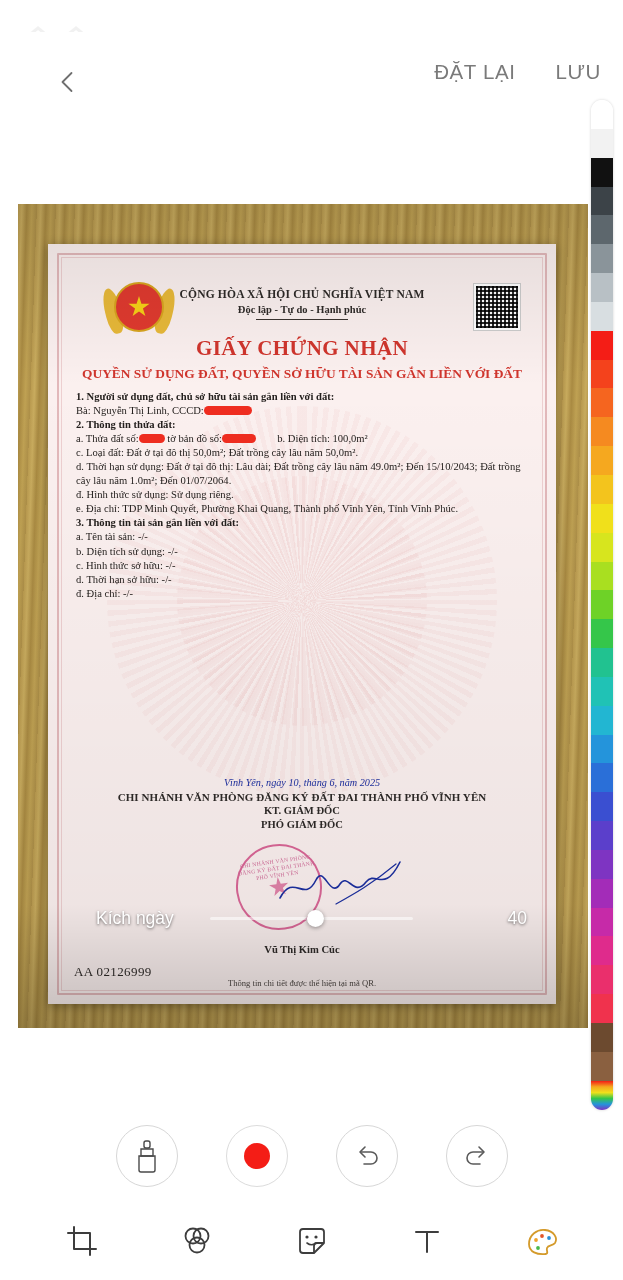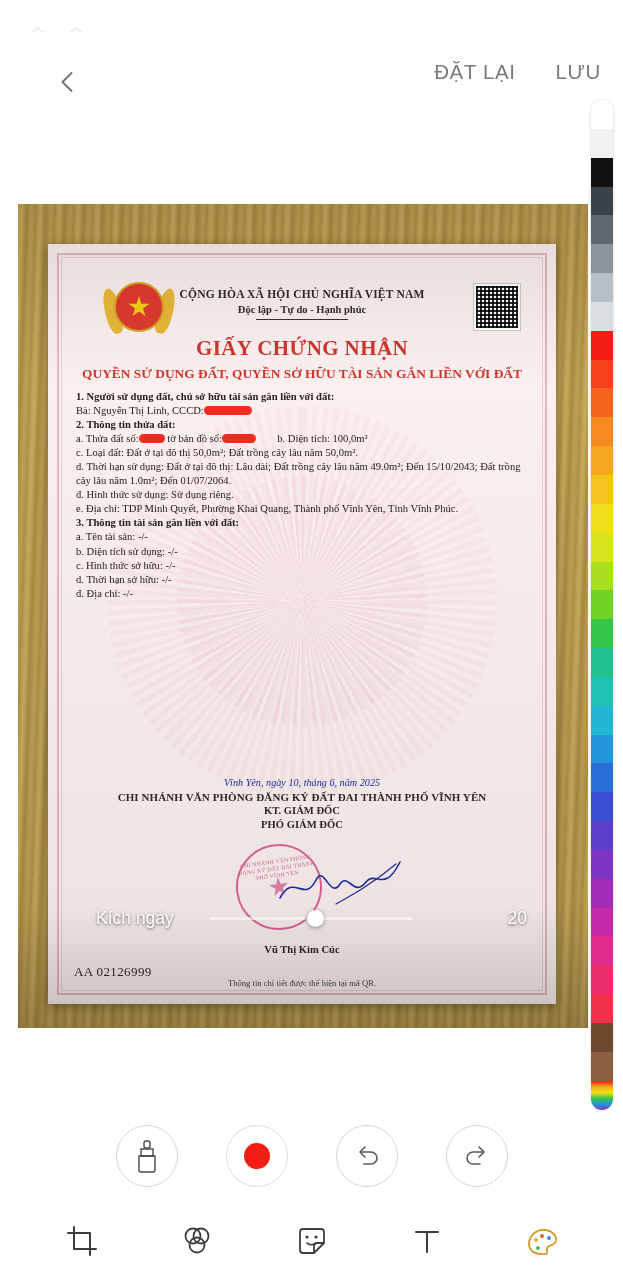--- a/index.html
+++ b/index.html
@@ -523,21 +523,21 @@
         <div class="cert-foot">Thông tin chi tiết được thể hiện tại mã QR.</div>
       </div>
     </div>
   </div>
 
   <div class="size-row">
     <div class="size-label">Kích ngày</div>
     <div class="slider">
       <div class="slider-knob" style="left: 48%;"></div>
     </div>
-    <div class="size-value">20</div>
+    <div class="size-value">40</div>
   </div>
 
   <div class="colorstrip" id="colorstrip">
       <div class="sw" style="height: 28.8571px; background: rgb(255, 255, 255);"></div>
       <div class="sw" style="height: 28.8571px; background: rgb(242, 242, 242);"></div>
       <div class="sw" style="height: 28.8571px; background: rgb(17, 17, 17);"></div>
       <div class="sw" style="height: 28.8571px; background: rgb(60, 67, 72);"></div>
       <div class="sw" style="height: 28.8571px; background: rgb(93, 103, 109);"></div>
       <div class="sw" style="height: 28.8571px; background: rgb(138, 148, 154);"></div>
       <div class="sw" style="height: 28.8571px; background: rgb(184, 192, 197);"></div>

